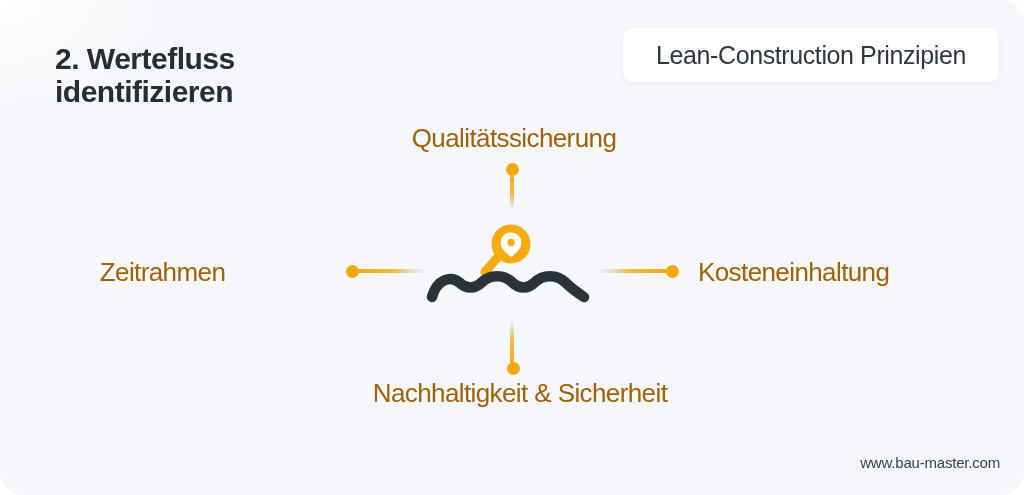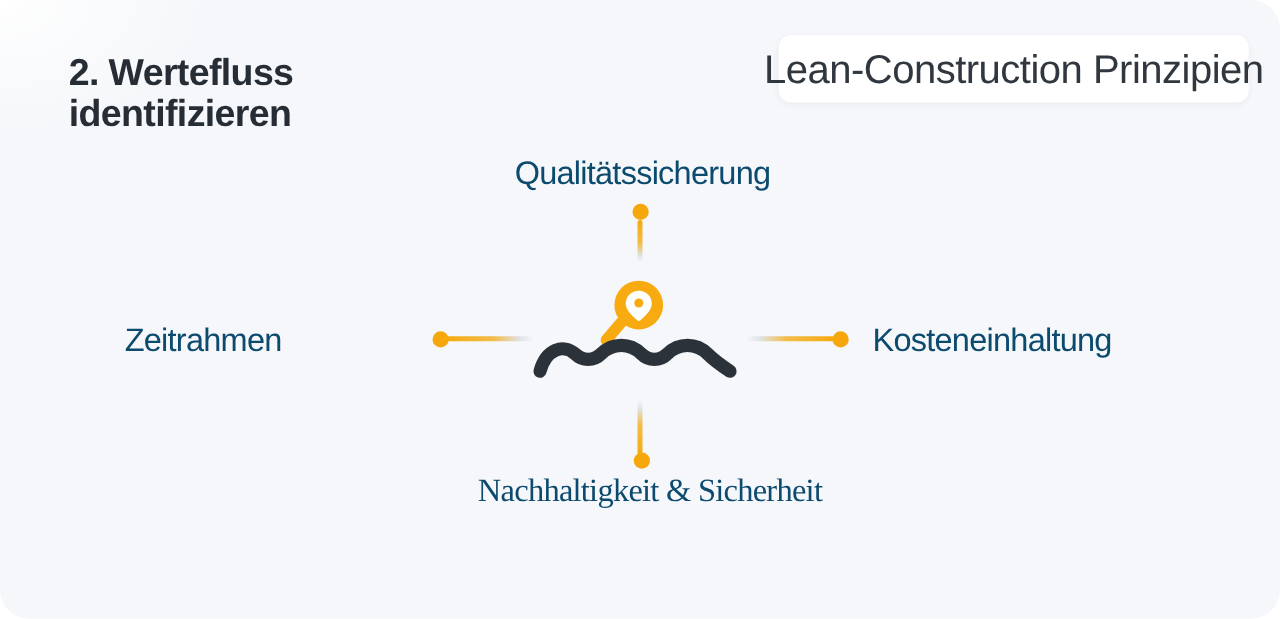--- a/index.html
+++ b/index.html
@@ -42,38 +42,38 @@
     width: 376px;
     height: 54px;
     background: #FFFFFF;
     border-radius: 10px;
     box-shadow: 0 2px 6px rgba(35,45,60,0.05);
     display: flex;
     align-items: center;
     justify-content: center;
   }
   .badge span {
-    font-size: 32px;
+    font-size: 25px;
     letter-spacing: -0.4px;
     color: #30373F;
     white-space: nowrap;
   }
 
   .diagram-label {
     position: absolute;
     font-size: 26px;
     font-weight: 500;
     letter-spacing: -0.6px;
-    color: #0c4a6e;
+    color: #a16207;
     white-space: nowrap;
   }
   .label-top    { left: 314px; top: 123px; width: 400px; text-align: center; }
   .label-left   { left: 0;     top: 257px; width: 325px; text-align: center;  }
   .label-right  { left: 698px; top: 257px; text-align: center; }
-  .label-bottom { left: 335px; top: 378px; width: 370px; text-align: center; font-family: Liberation Serif, serif; }
+  .label-bottom { left: 335px; top: 378px; width: 370px; text-align: center; }
 
   .dot {
     position: absolute;
     width: 13px; height: 13px;
     border-radius: 50%;
     background: #F6A70C;
   }
   .dot-top    { left: 505.5px; top: 162.5px; }
   .dot-left   { left: 345.5px; top: 264.5px; }
   .dot-right  { left: 665.5px; top: 264.5px; }
@@ -148,14 +148,15 @@
     <line x1="73" y1="50" x2="61" y2="64" stroke="#F8AB10" stroke-width="9" stroke-linecap="round"></line>
 
     <circle cx="87" cy="36" r="19.5" fill="#F8AB10"></circle>
 
     <path d="M87 24.5 c-5.9 0 -10.4 4.5 -10.4 10.2 c0 4.4 3.5 9.1 10.4 14.3 c6.9 -5.2 10.4 -9.9 10.4 -14.3 c0 -5.7 -4.5 -10.2 -10.4 -10.2 z" fill="#FFFFFF"></path>
     <circle cx="87" cy="34.4" r="3.6" fill="#F8AB10"></circle>
 
     <path d="M8 89 C13 71 27 67 36 75 C42 81 51 81 57 75 C66 66 80 66 89 75 C95 81 104 81 110 75 C119 66 133 66 142 75 C147 80 154 85 160 89" fill="none" stroke="#2B323A" stroke-width="10.5" stroke-linecap="round" stroke-linejoin="round"></path>
   </svg>
 
+  <div class="website-url">www.bau-master.com</div>
 
 </div>
 
 </body></html>

